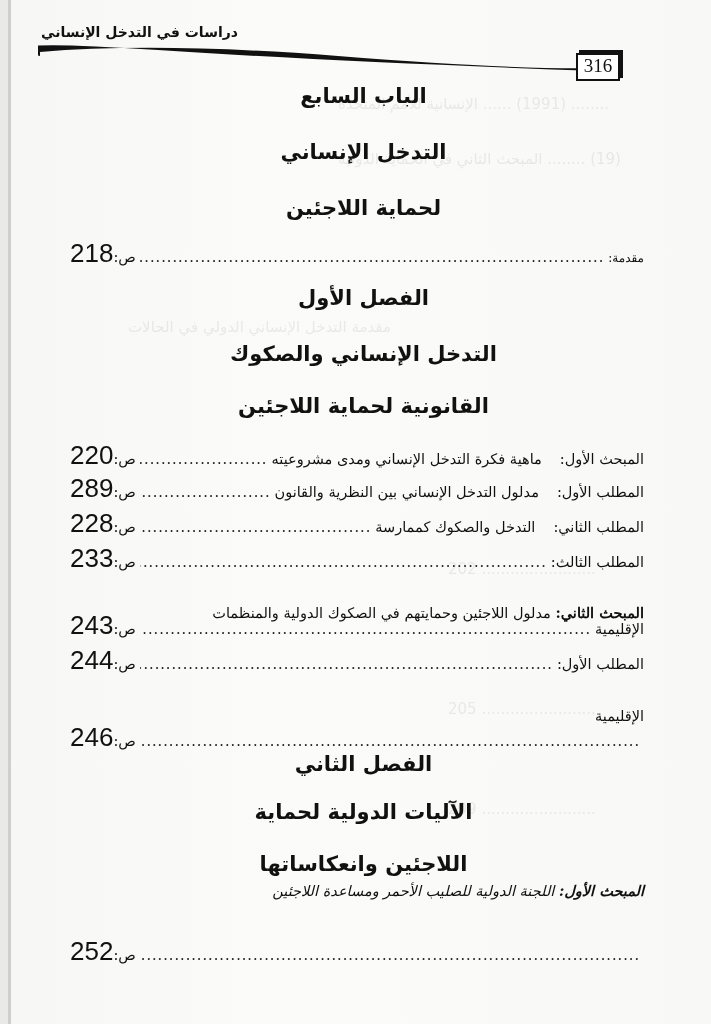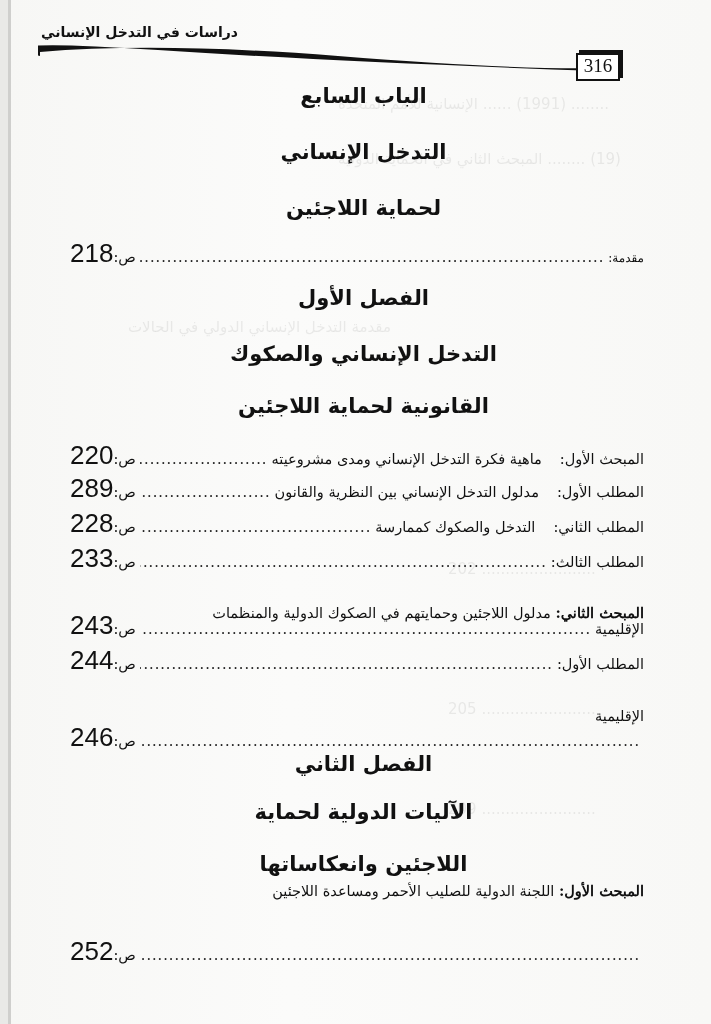--- a/index.html
+++ b/index.html
@@ -142,21 +142,21 @@
   <div class="entry" style="top:722px;">
     <span class="dots"></span>
     <span class="pg">ص:</span>
     <span class="pgnum">246</span>
   </div>
 
   <div class="title" style="top:752px;">الفصل الثاني</div>
   <div class="title" style="top:800px;">الآليات الدولية لحماية</div>
   <div class="title" style="top:852px;">اللاجئين وانعكاساتها</div>
 
-  <div class="wrapline" style="top:882px;">
+  <div class="wrapline" style="top:882px;font-style:italic;">
     <span class="label">المبحث الأول:</span>
     <span>اللجنة الدولية للصليب الأحمر ومساعدة اللاجئين</span>
   </div>
   <div class="entry" style="top:936px;">
     <span class="dots"></span>
     <span class="pg">ص:</span>
     <span class="pgnum">252</span>
   </div>
 </div>
 

